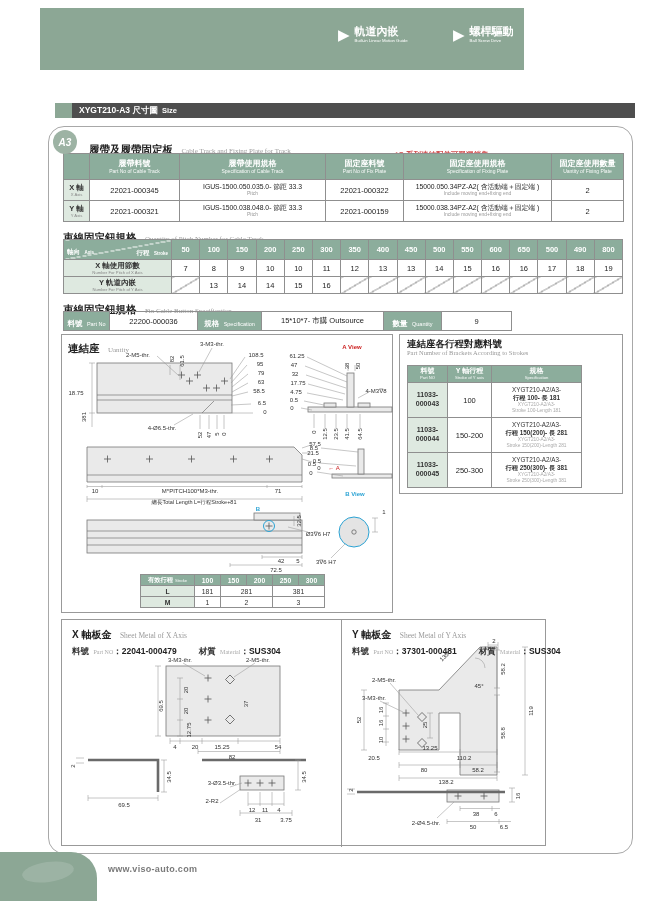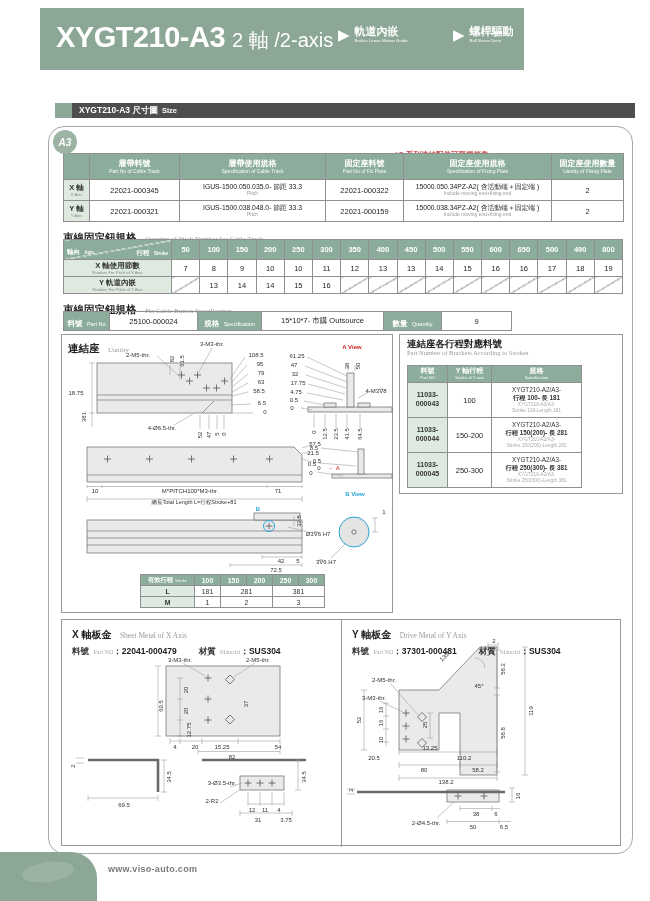--- a/index.html
+++ b/index.html
@@ -89,21 +89,21 @@
   .bp td.specc .l2 { font-size:6.3px; color:#333; font-weight:bold; line-height:1.25; }
   .bp td.specc .l3, .bp td.specc .l4 { font-size:4.8px; color:#aaa; line-height:1.25; }
 
   .mini { position:absolute; left:78px; top:239px; width:184px; z-index:2; background:#fff; }
   .mini tr { height:11px; }
   .mini th, .mini td { font-size:6.8px; }
   .mini th.g .zh { font-size:6.3px; }
   .mini th.g .en { font-size:4.2px; }
   .mini td.lab { background:#DEE9E0; font-weight:bold; }
 
-  .botbox { position:absolute; left:12px; top:492px; width:560px; height:227px; border:1px solid #999; }
+  .botbox { position:absolute; left:12px; top:492px; width:485px; height:227px; border:1px solid #999; }
   .panel { position:absolute; top:0; width:280px; height:227px; }
   .panel-x { left:0; border-right:1px solid #999; }
   .panel-y { left:280px; }
   .p-title { position:absolute; left:10px; top:4px; white-space:nowrap; z-index:2; }
   .p-title .z { font-size:10px; font-weight:bold; color:#222; }
   .p-title .e { font-size:7.5px; color:#999; font-family:"Liberation Serif", serif; margin-left:4px; }
   .p-meta { position:absolute; left:10px; top:20px; white-space:nowrap; z-index:2; }
   .p-meta .lz { font-size:8.5px; font-weight:bold; color:#333; }
   .p-meta .le { font-size:6px; color:#aaa; font-family:"Liberation Serif", serif; }
   .p-meta .v { font-size:8.5px; font-weight:bold; color:#222; }
@@ -124,23 +124,20 @@
   .fgreen { position:absolute; left:0; top:852px; width:97px; height:49px; background:#8CA795;
             border-radius:0 26px 0 0; overflow:hidden; }
   .fgreen .swoosh { position:absolute; left:22px; top:10px; width:52px; height:20px; background:#fff;
                     opacity:.14; border-radius:50%; transform:rotate(-8deg); }
   .furl { position:absolute; left:108px; top:864px; font-size:9px; font-weight:bold; color:#7a7a7a; letter-spacing:.3px; }
 </style>
 </head>
 <body>
 
 <div class="hdr">
-  <div class="hdr-title">
-    <span class="hdr-model">XYGT210-A3</span><span class="hdr-axes">2 軸 /2-axis</span>
-  </div>
   <div class="badge" style="left:298px;">
     <span class="tri">▶</span>
     <span>
       <span class="bzh">軌道內嵌</span>
       <span class="ben">Built-in Linear Motion Guide</span>
     </span>
   </div>
   <div class="badge" style="left:413px;">
     <span class="tri">▶</span>
     <span>
@@ -152,20 +149,24 @@
 
 <div class="secbar">
   <span class="sq"></span>
   <span class="zh">XYGT210-A3 尺寸圖</span>
   <span class="en">Size</span>
 </div>
 
 <div class="container">
   <div class="a3badge">A3</div>
 
+  <div class="sec-title" style="left:40px; top:12px;">
+    <span class="stz">履帶及履帶固定板</span>
+    <span class="ste">Cable Track and Fixing Plate for Track</span>
+  </div>
   <div class="gnote">
     <span class="nz">*G 系列連結配件可單獨銷售</span>
     <span class="ne">G Series Accessories Can Be Sold Separately.</span>
   </div>
 
   <table class="t1">
     <colgroup>
         <col style="width:26px">
         <col style="width:90px">
         <col style="width:146px">
@@ -321,21 +322,21 @@
         <col style="width:46px">
         <col style="width:88px">
         <col style="width:64px">
         <col style="width:122px">
         <col style="width:58px">
         <col style="width:70px">
       </colgroup>
     <tbody>
         <tr>
       <td class="g"><span class="gzh">料號</span> <span class="gen">Part No</span></td>
-      <td class="w">25100-000024</td>
+      <td class="w">22200-000036</td>
       <td class="g"><span class="gzh">規格</span> <span class="gen">Specification</span></td>
       <td class="w">15*10*7- 市購 Outsource</td>
       <td class="g"><span class="gzh">數量</span> <span class="gen">Quantity</span></td>
       <td class="w">9</td>
     </tr>
   </tbody>
     </table>
 
   <div class="bbox">
     <div class="bbox-title">
@@ -564,21 +565,21 @@
           <span class="dim" style="left: 203px; top: 190px; transform: translate(-50%, -50%);">11</span>
           <span class="dim" style="left: 217px; top: 190px; transform: translate(-50%, -50%);">4</span>
           <span class="dim" style="left: 196px; top: 200px; transform: translate(-50%, -50%);">31</span>
           <span class="dim" style="left: 224px; top: 200px; transform: translate(-50%, -50%);">3.75</span>
           <span class="dim" style="left: 242px; top: 157px; transform: translate(-50%, -50%) rotate(-90deg);">34.5</span>
         </div>
     </div>
     <div class="panel panel-y">
       <div class="p-title">
         <span class="z">Y 軸板金</span>
-        <span class="e">Drive Metal of Y Axis</span>
+        <span class="e">Sheet Metal of Y Axis</span>
       </div>
       <div class="p-meta">
         <span class="lz">料號</span> <span class="le">Part NO</span><span class="v">：</span><span class="v">37301-000481</span><span class="gap"></span><span class="lz">材質</span> <span class="le">Material</span><span class="v">：</span><span class="v">SUS304</span>
       </div>
       <div class="draw-wrap">
         <svg viewBox="0 0 280 227" width="280" height="227">
           <g class="fill">
             <path d="M57,70 L97,70 L138,27 L155,27 L155,155 L118,155 L118,93 L97,93 L97,130 L57,130 Z"></path>
             <rect x="105" y="170" width="52" height="12"></rect>
           </g>

